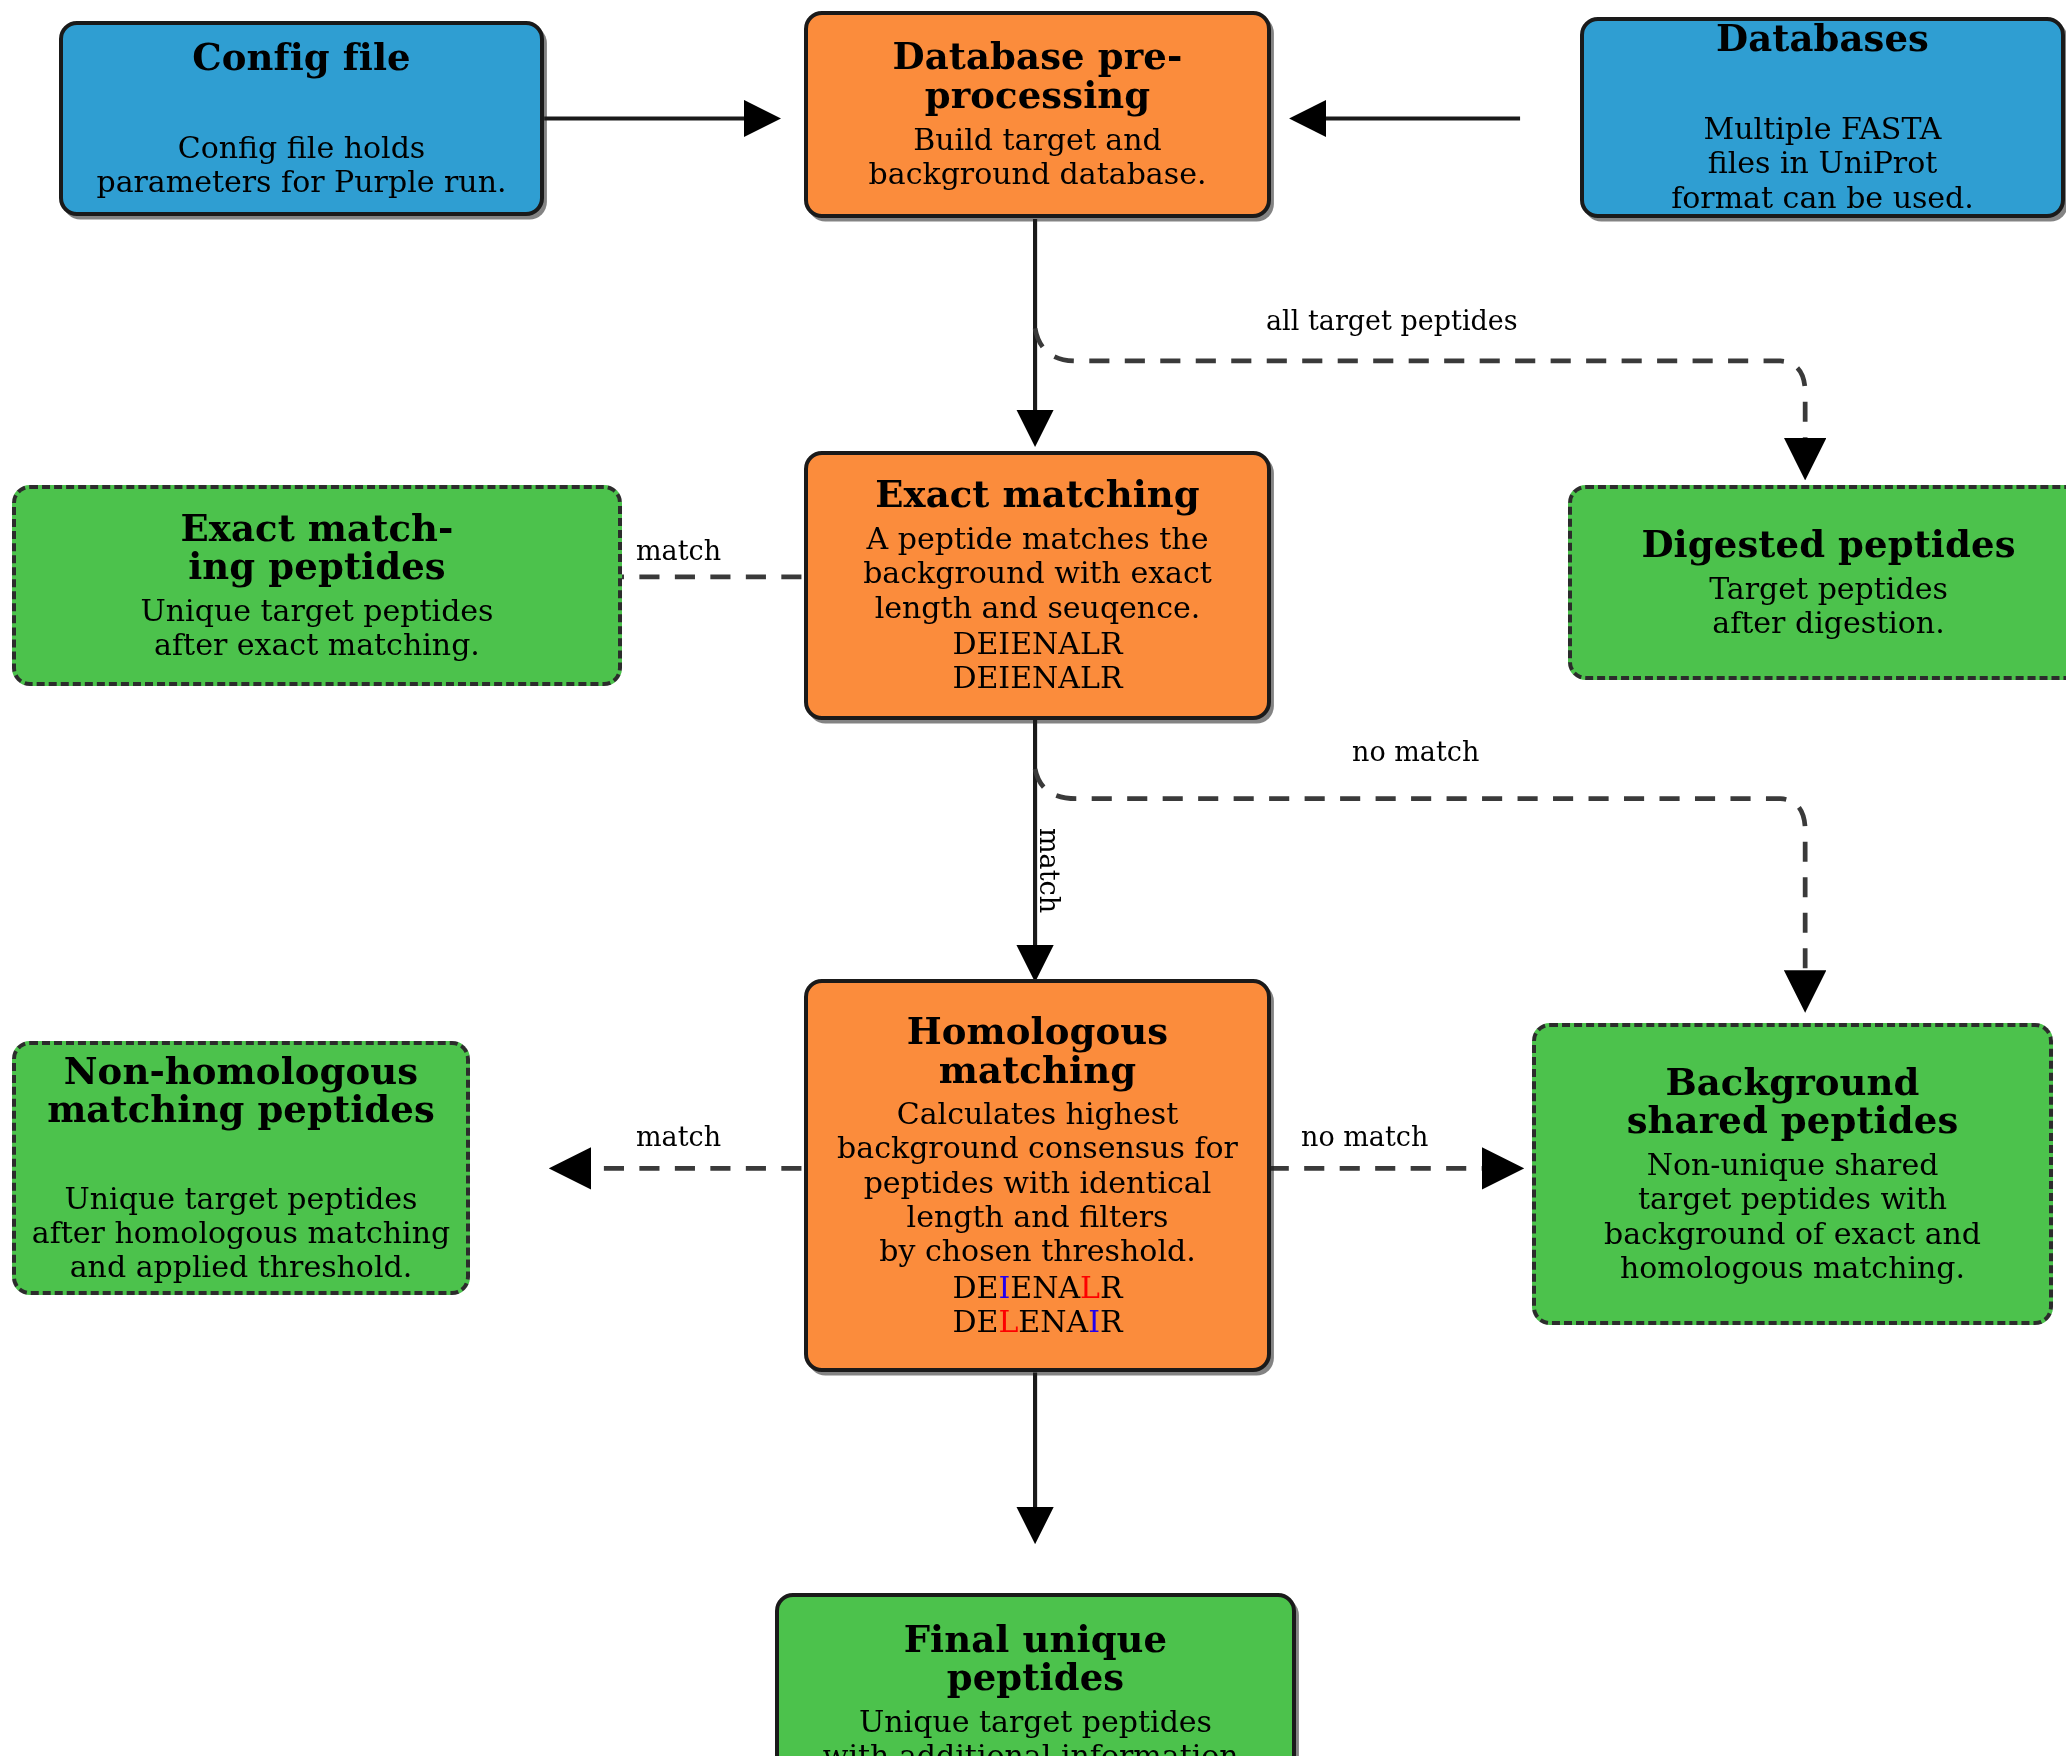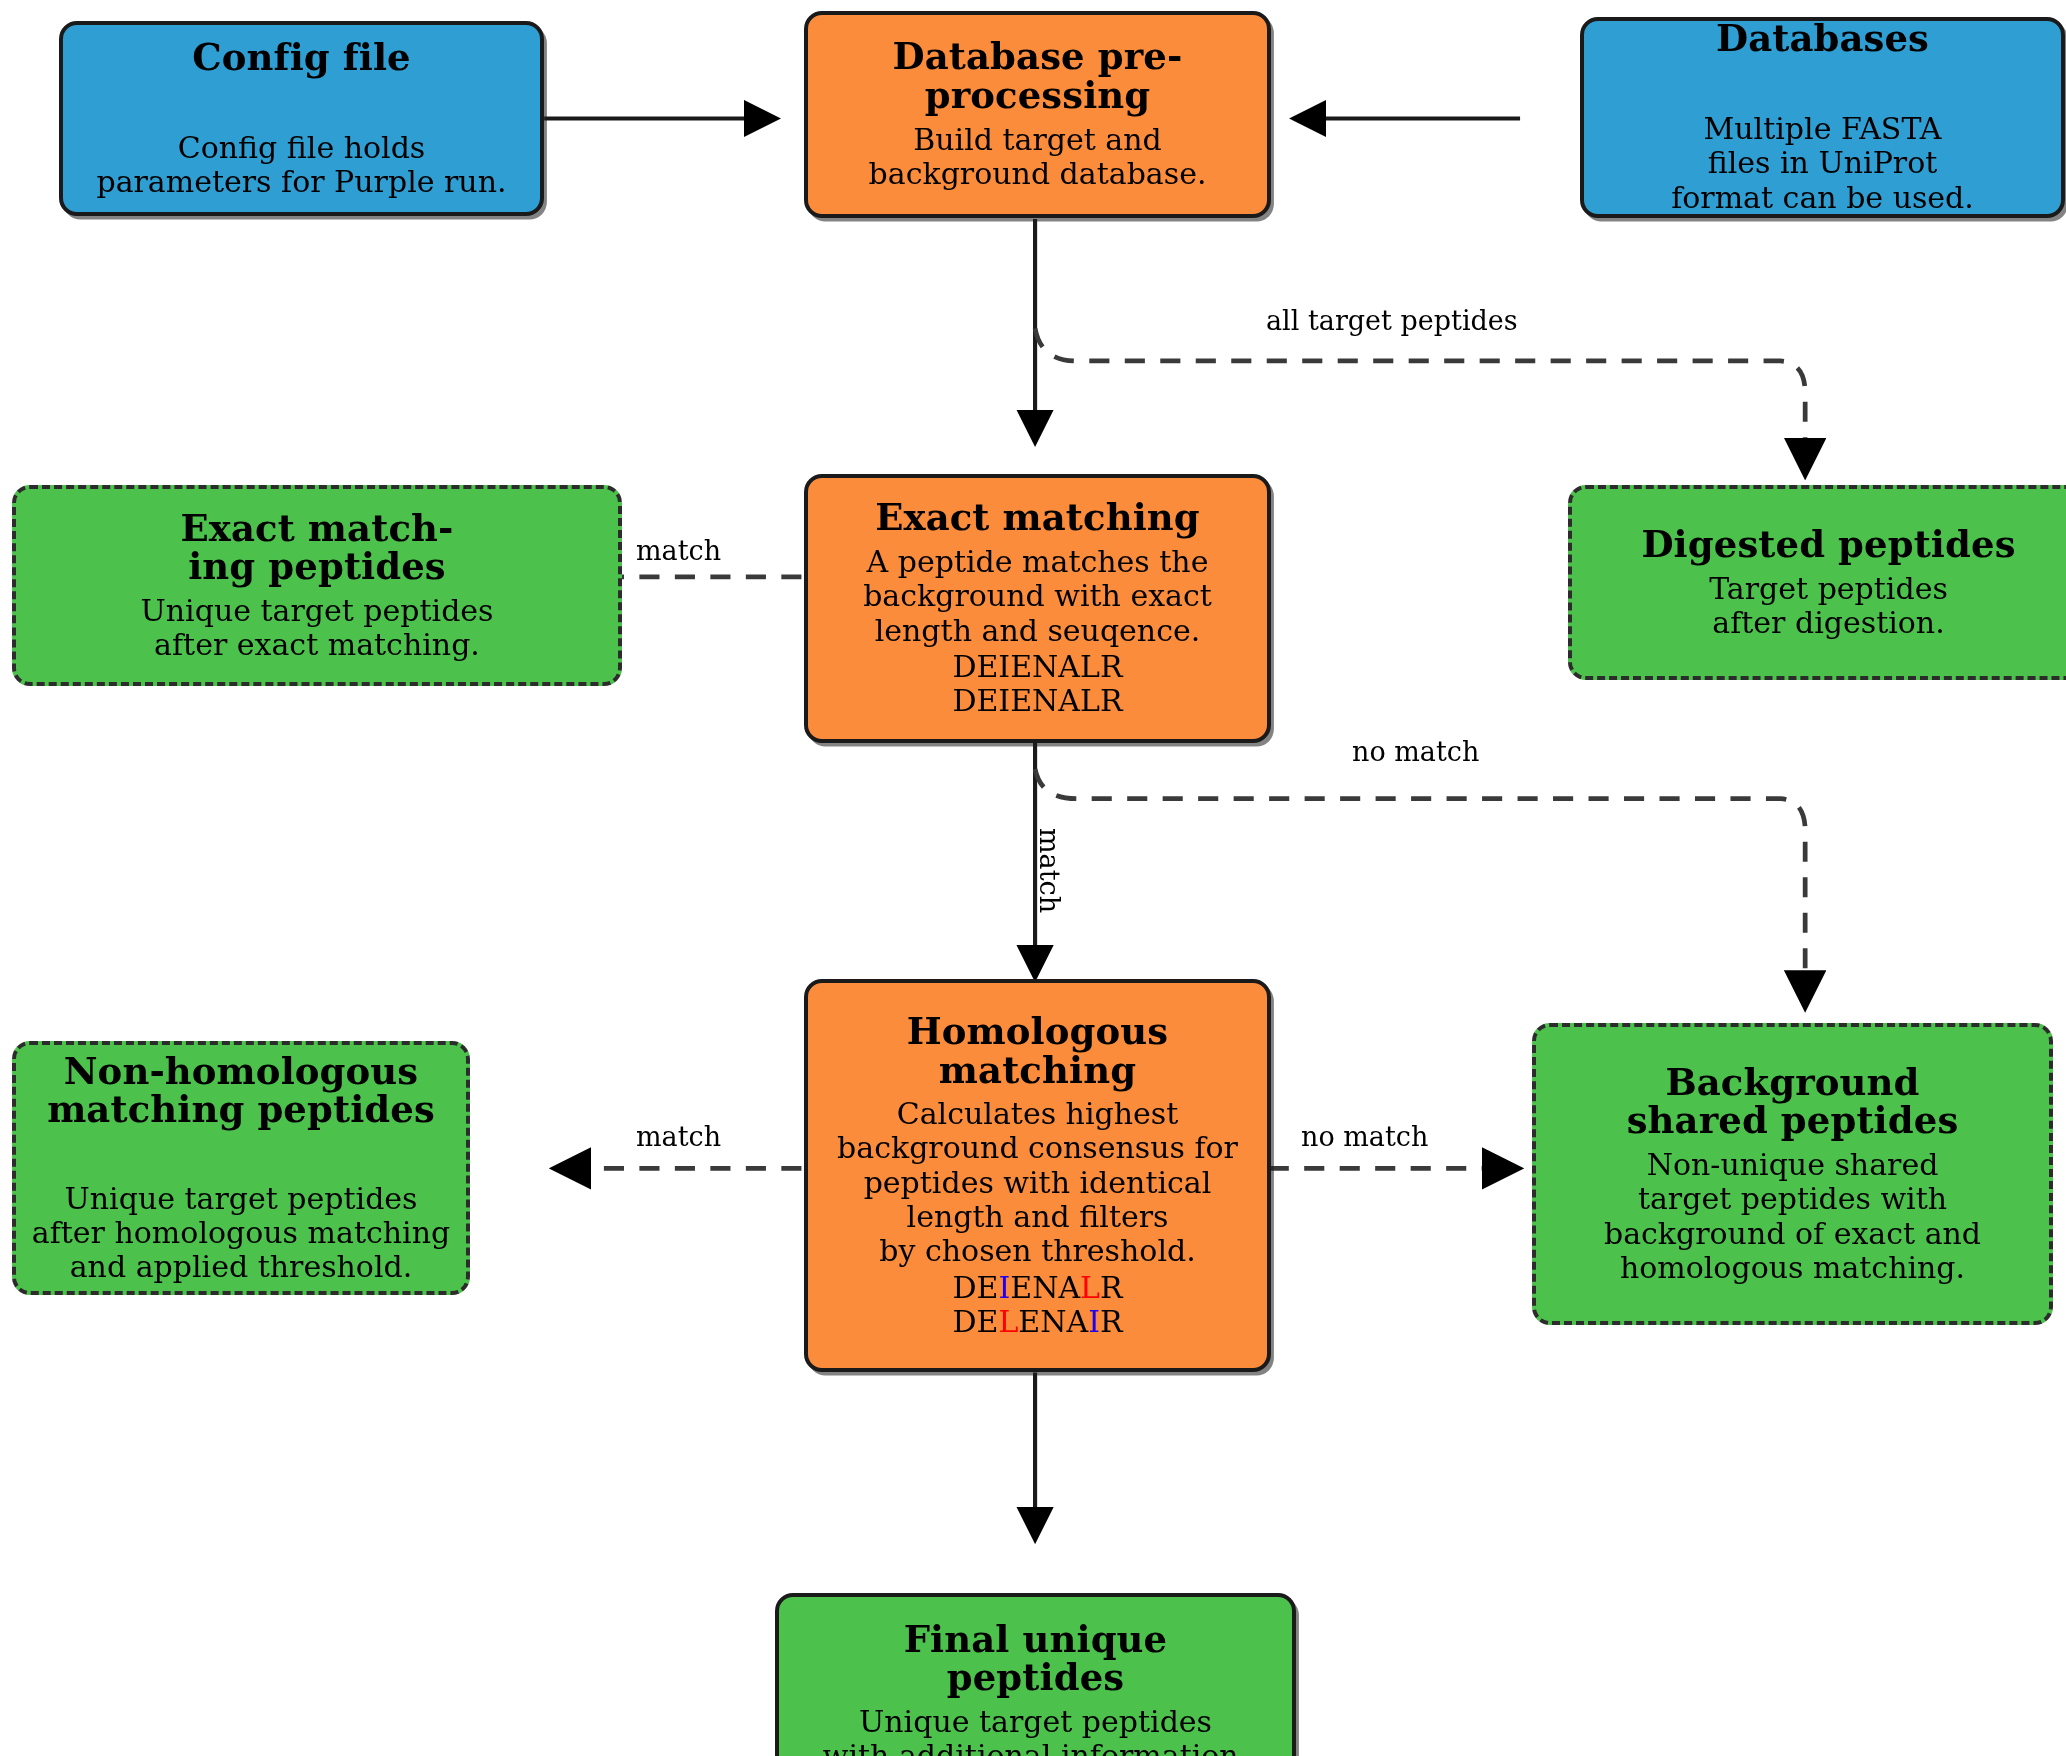--- a/index.html
+++ b/index.html
@@ -167,21 +167,21 @@
 format can be used.</div>
   </div>
 
   <div class="node dashed green" style="left:12px; top:485px; width:610px; height:201px;">
     <div class="node-title">Exact match-
 ing peptides</div>
     <div class="node-desc">Unique target peptides
 after exact matching.</div>
   </div>
 
-  <div class="node solid orange" style="left:804px; top:474px; width:467px; height:269px;">
+  <div class="node solid orange" style="left:804px; top:451px; width:467px; height:269px;">
     <div class="node-title">Exact matching</div>
     <div class="node-desc">A peptide matches the
 background with exact
 length and seuqence.</div>
     <div class="seq-block">
         <div class="seq-line"><span class="c-black">DEIENALR</span></div>
         <div class="seq-line"><span class="c-black">DEIENALR</span></div>
       </div>
   </div>
 

